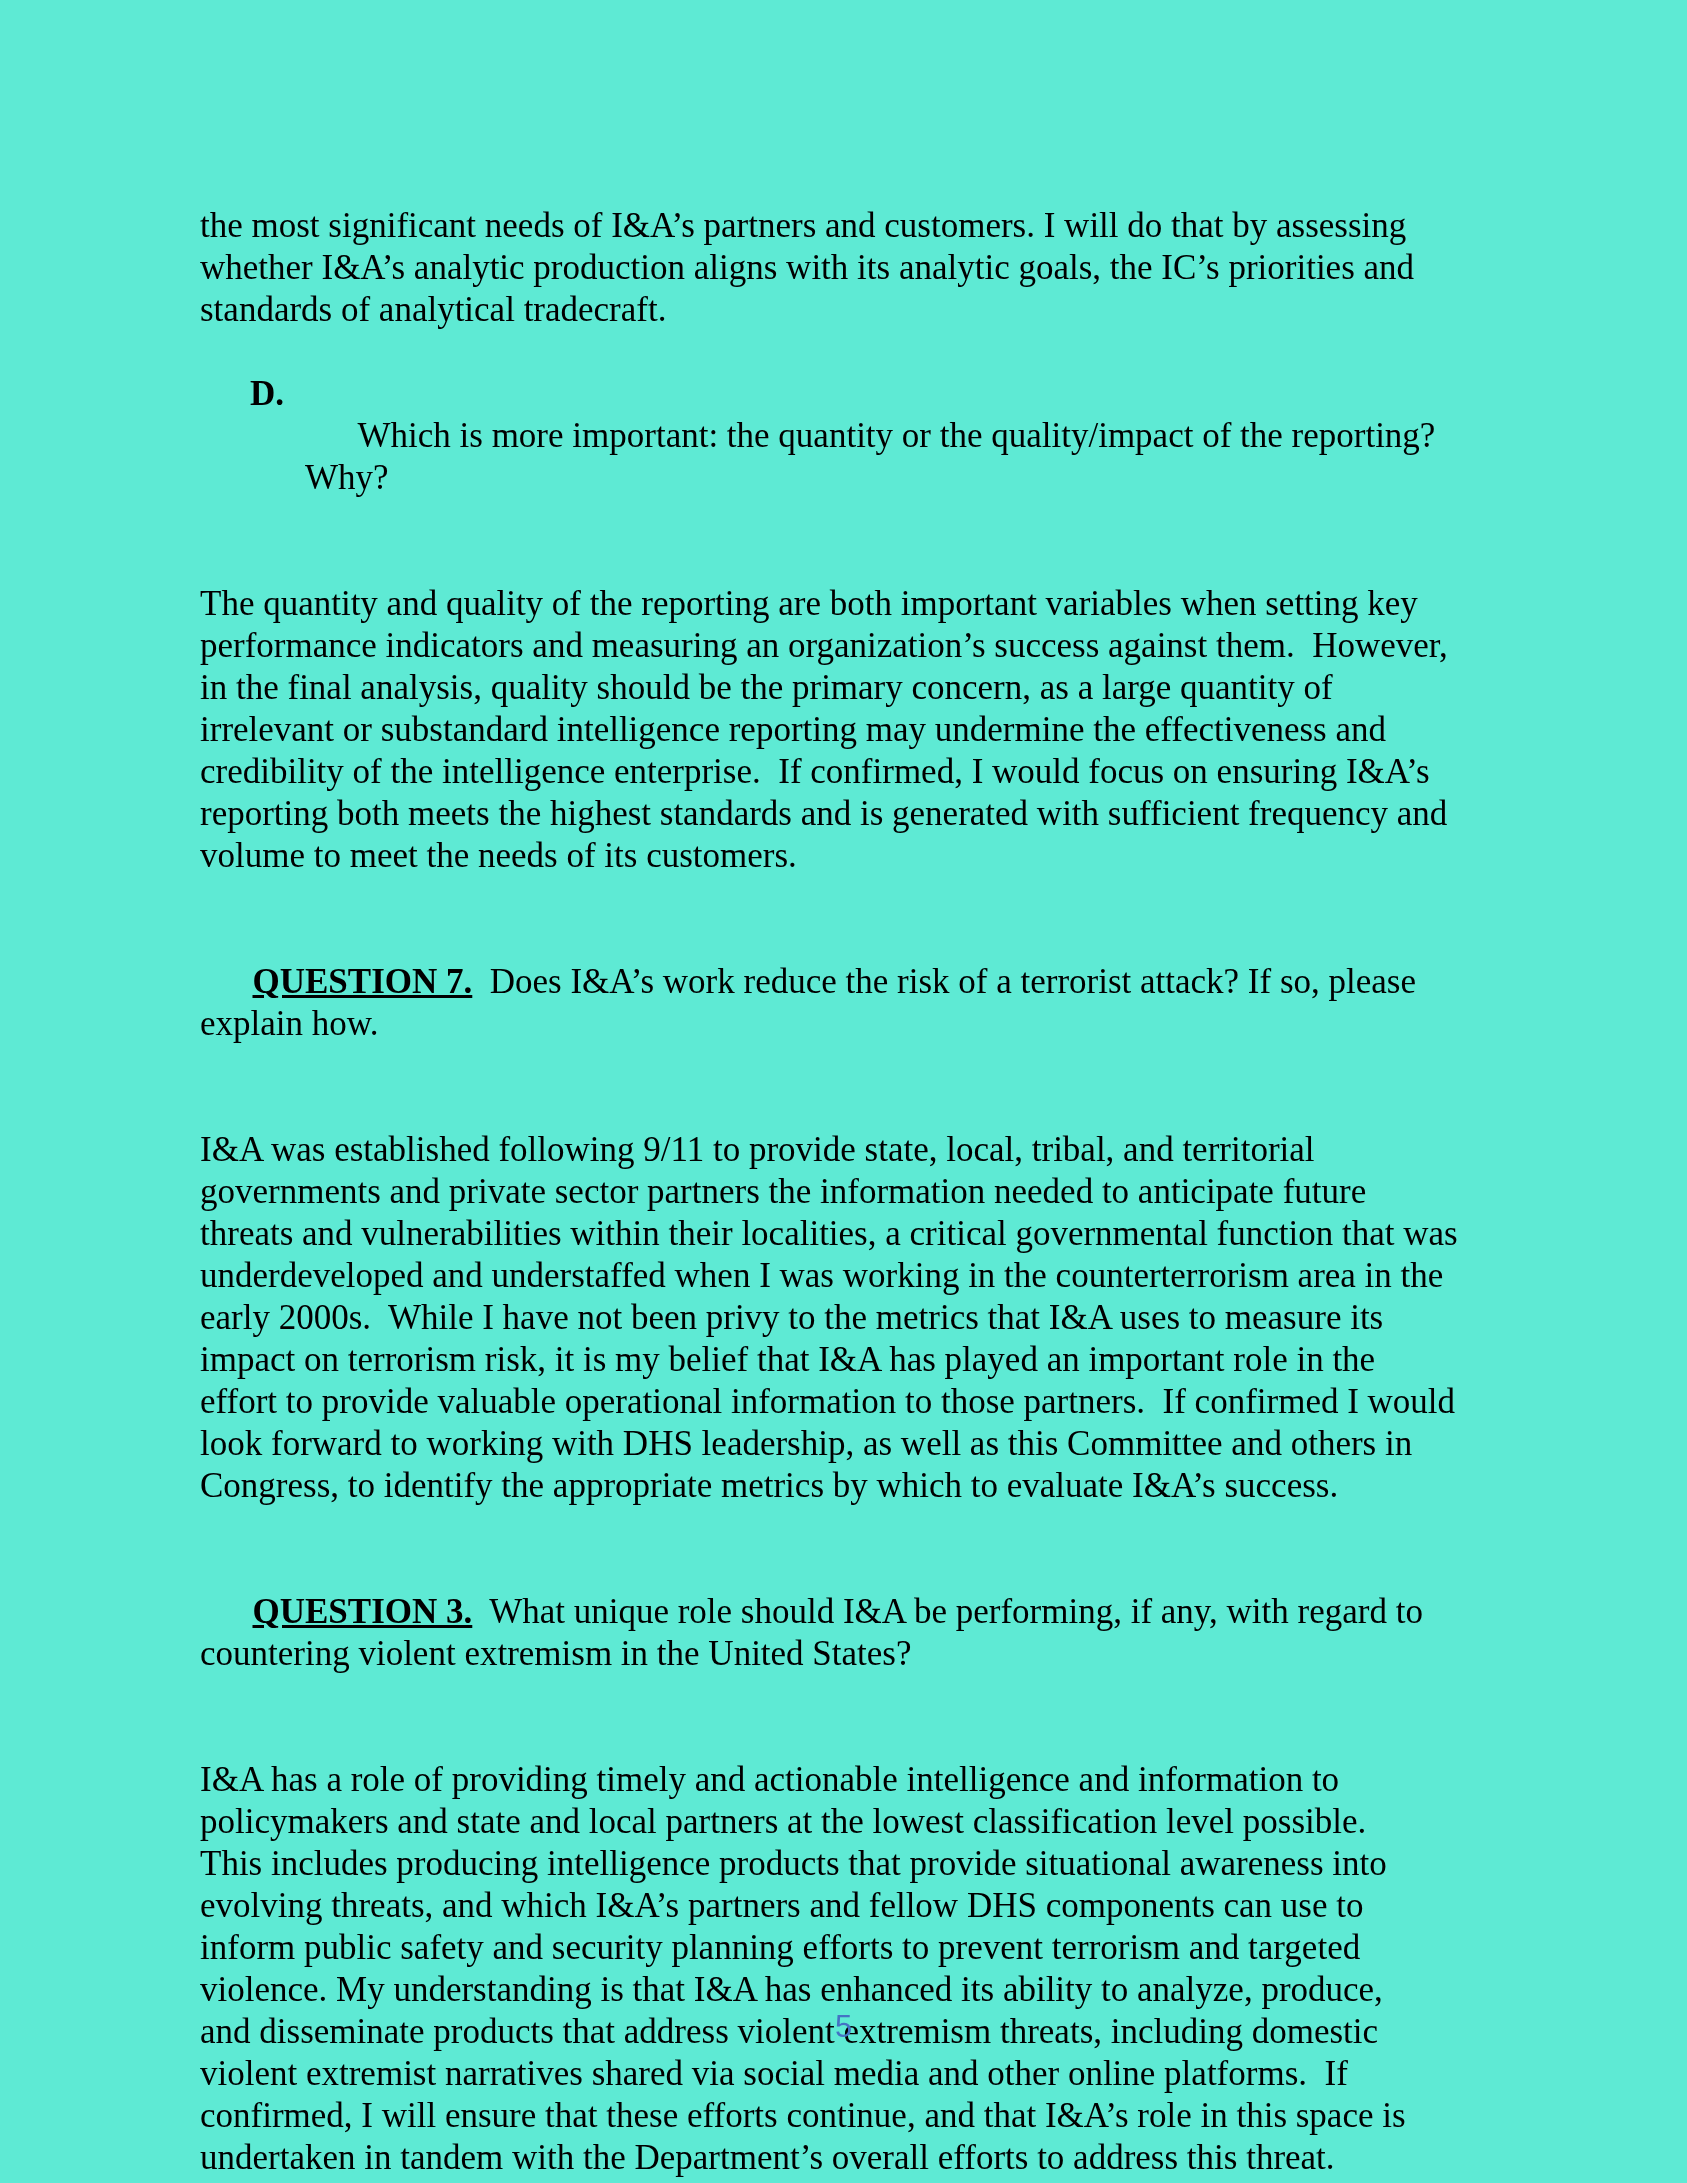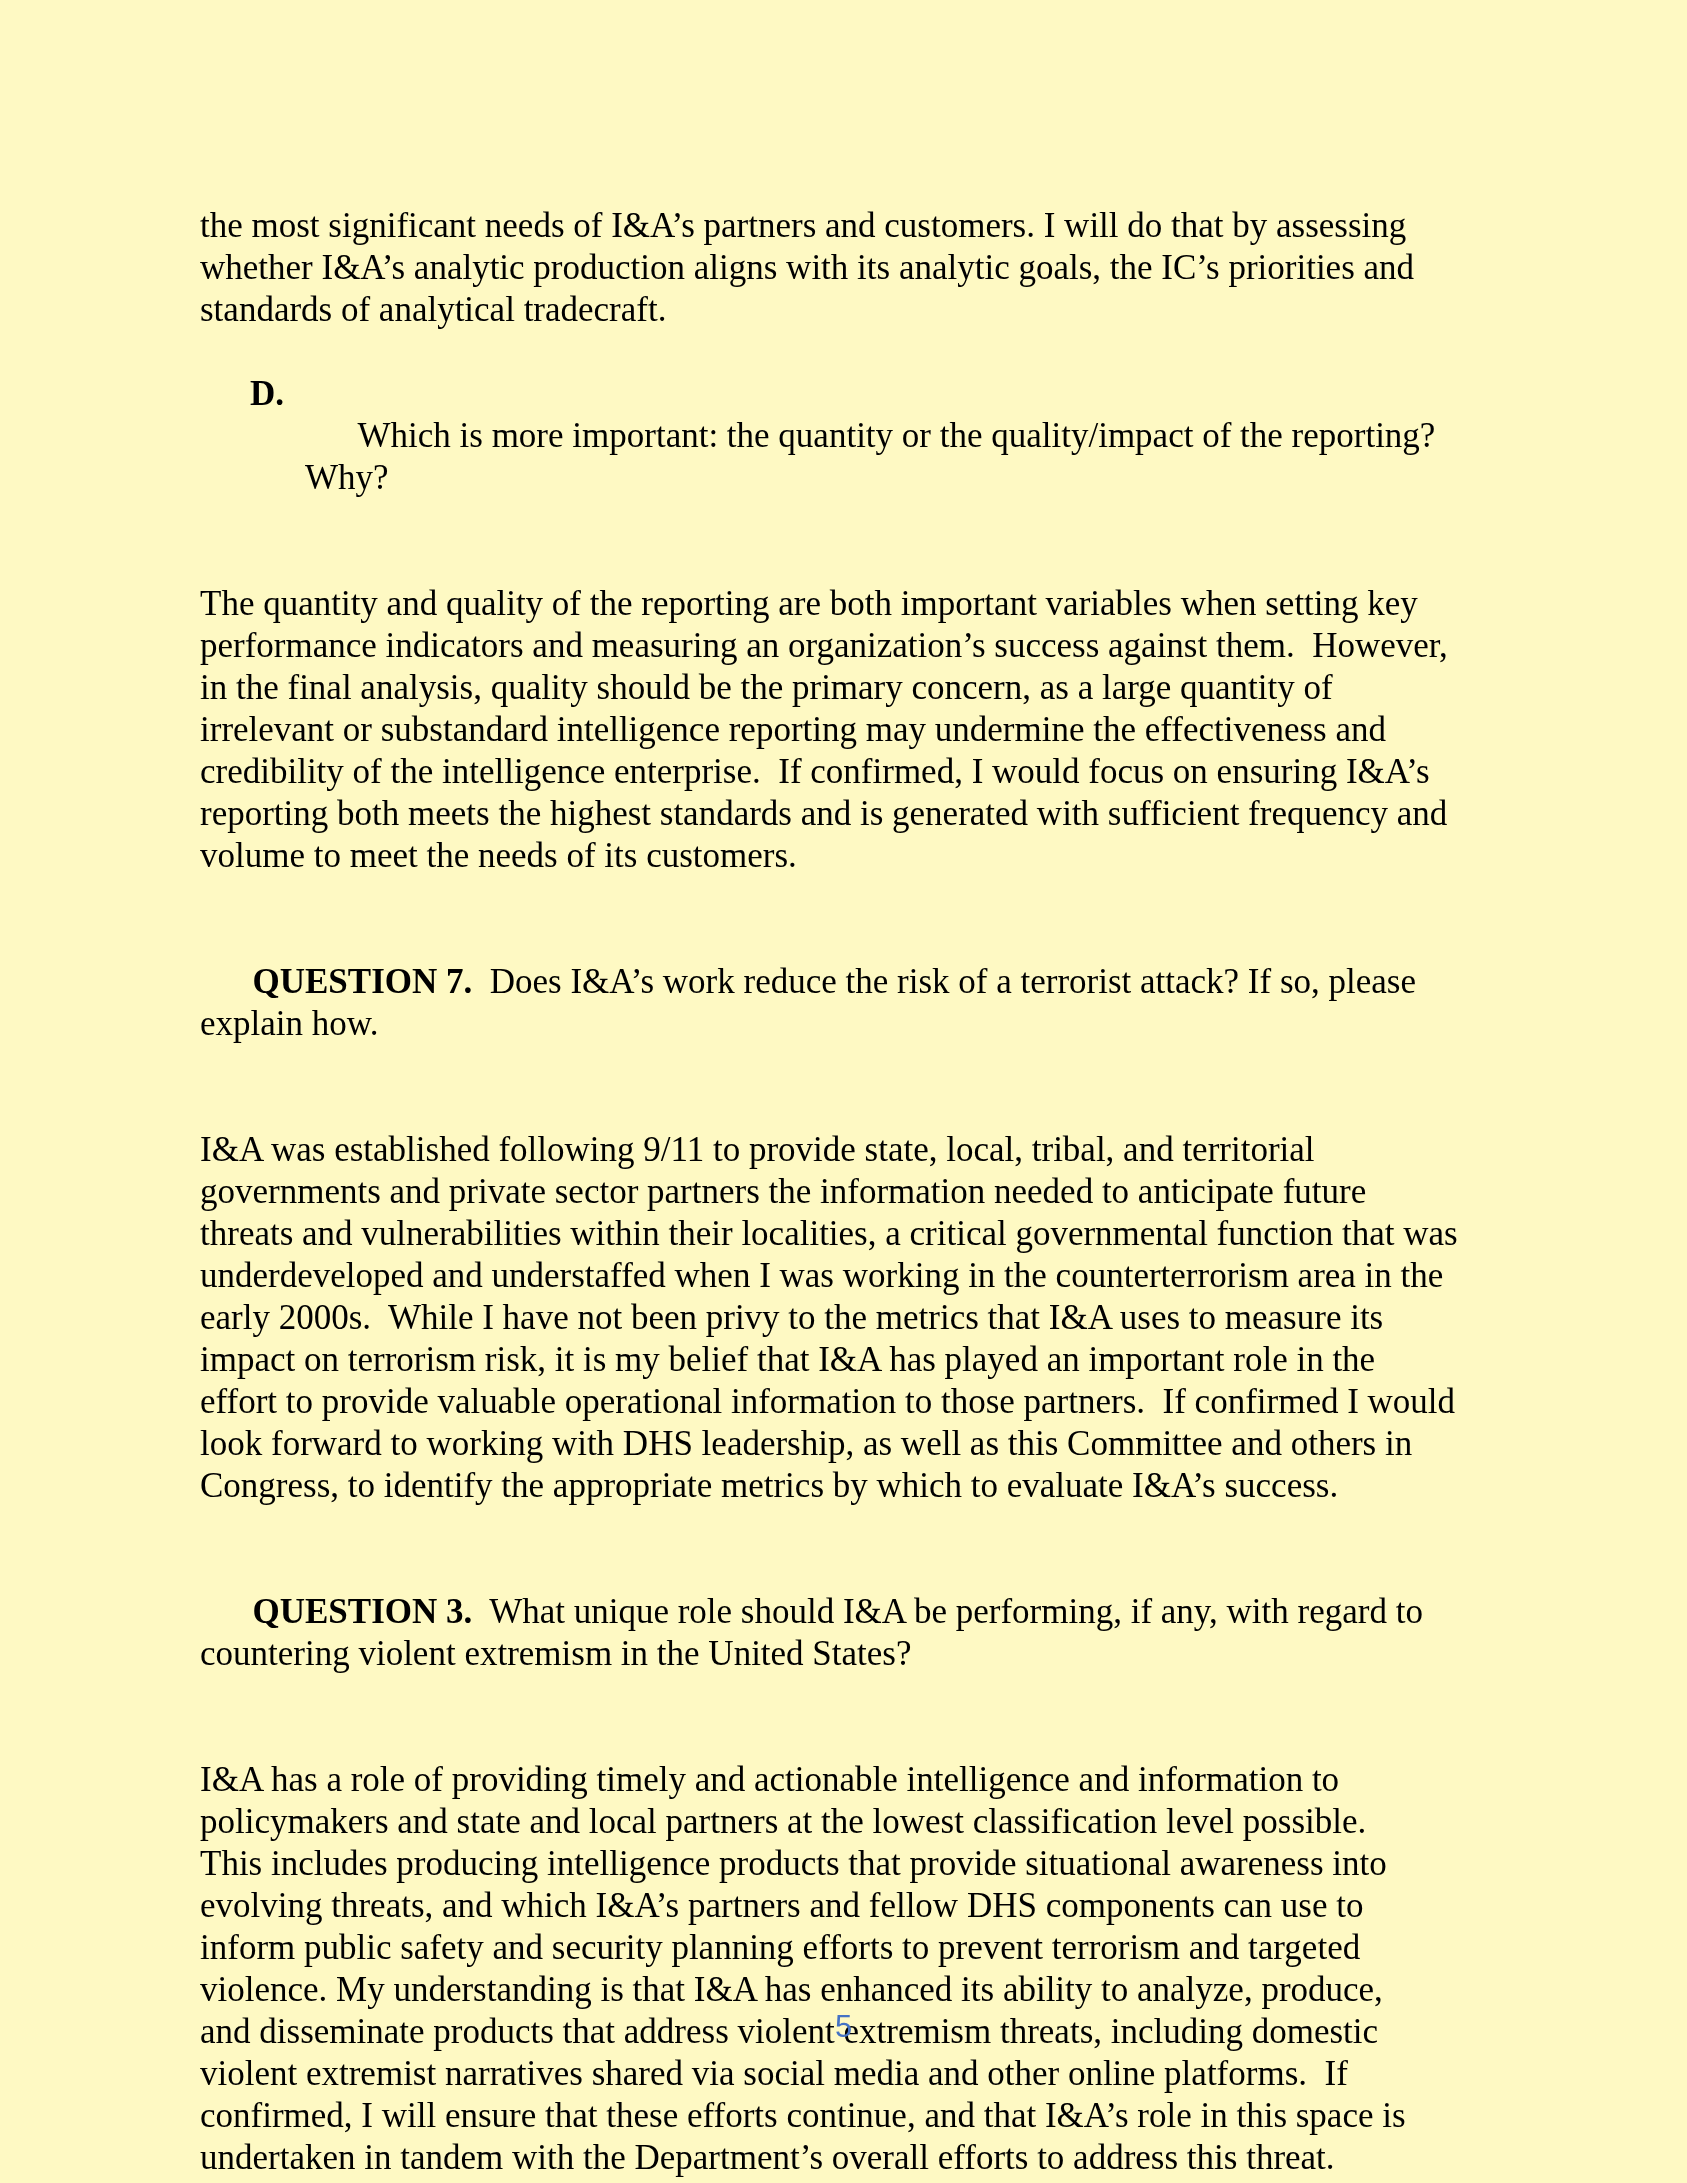--- a/index.html
+++ b/index.html
@@ -4,21 +4,21 @@
 <style>
   html, body {
     margin: 0;
     padding: 0;
     background: #ffffff;
   }
   .page {
     position: relative;
     width: 1687px;
     height: 2183px;
-    background: #fef9c3;
+    background: #5eead4;
     overflow: hidden;
     font-family: "Liberation Serif", "DejaVu Serif", serif;
     color: #000000;
   }
   .content {
     position: absolute;
     left: 200px;
     top: 205px;
     width: 1389px;
     font-size: 35px;
@@ -34,20 +34,21 @@
     padding-left: 105px;
   }
   .d-marker {
     position: absolute;
     left: 50px;
     top: 0;
     font-weight: bold;
   }
   .q-label {
     font-weight: bold;
+    text-decoration: underline;
   }
   .page-number {
     position: absolute;
     top: 2011px;
     left: 0;
     width: 1687px;
     text-align: center;
     font-family: "Liberation Sans", sans-serif;
     font-size: 31px;
     line-height: 31px;

